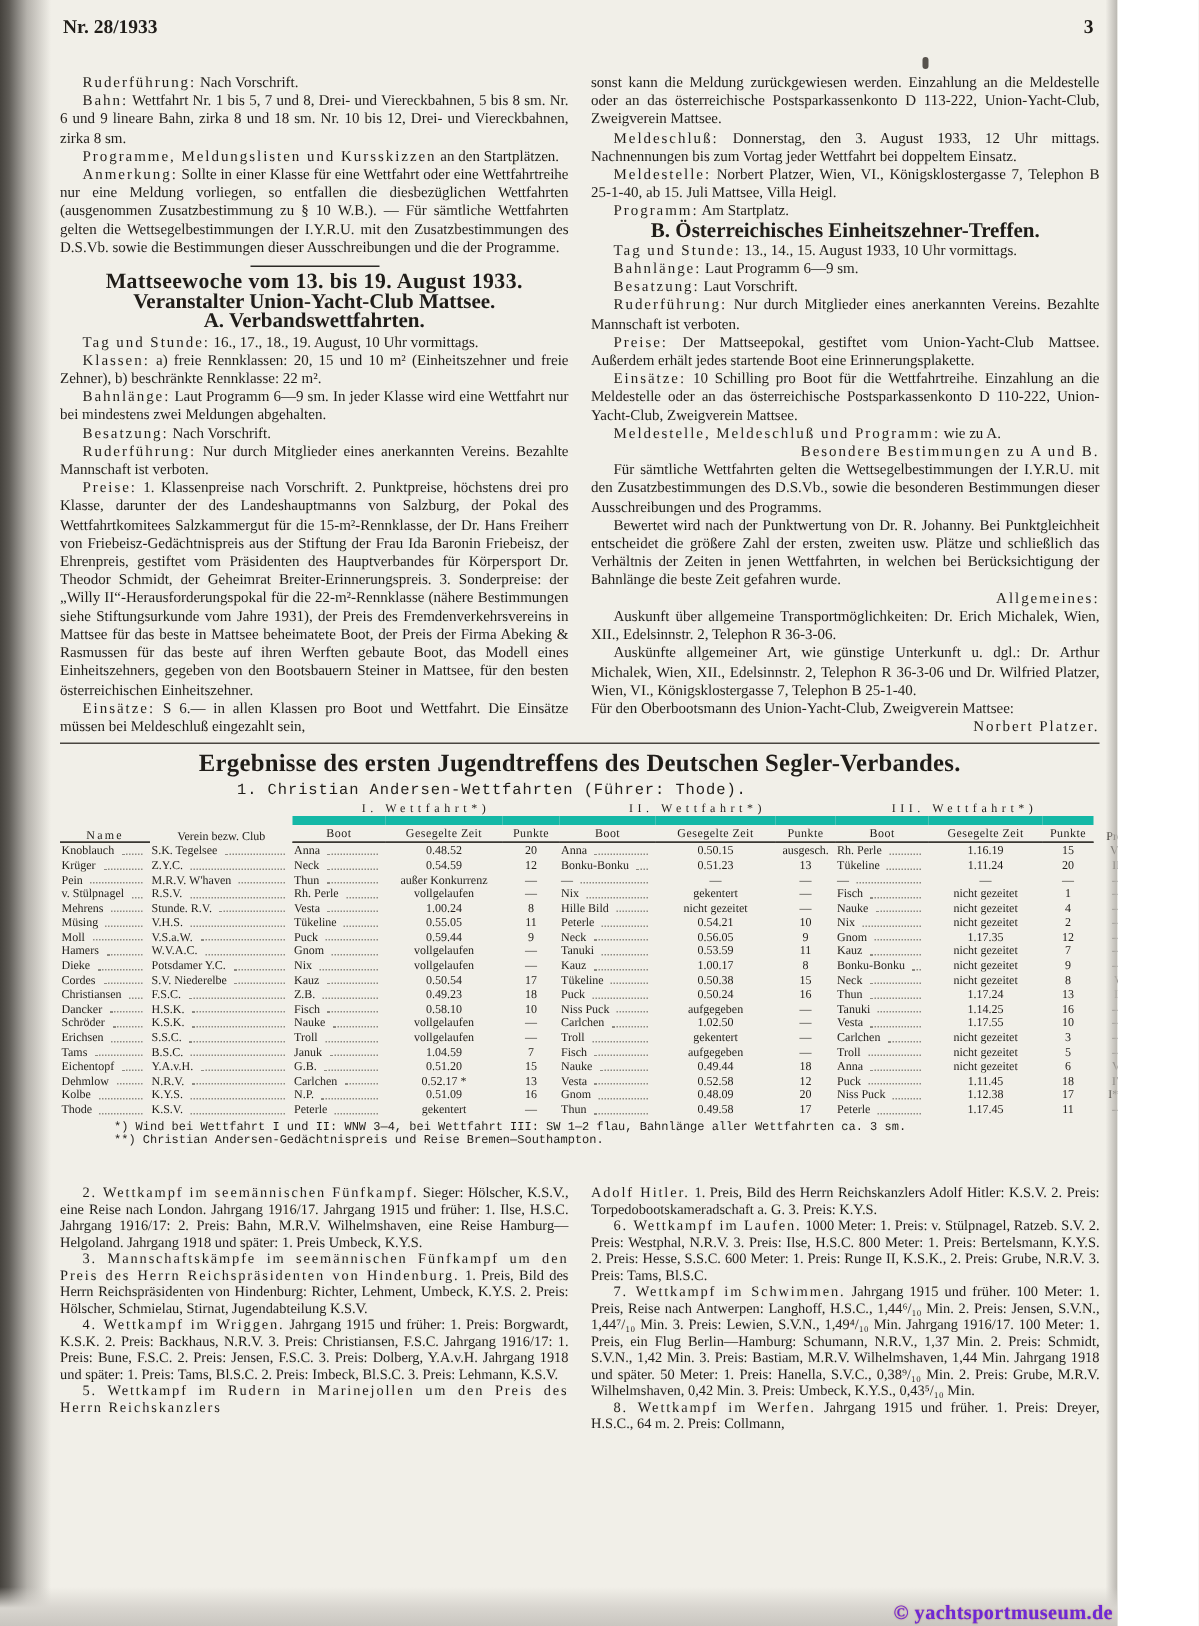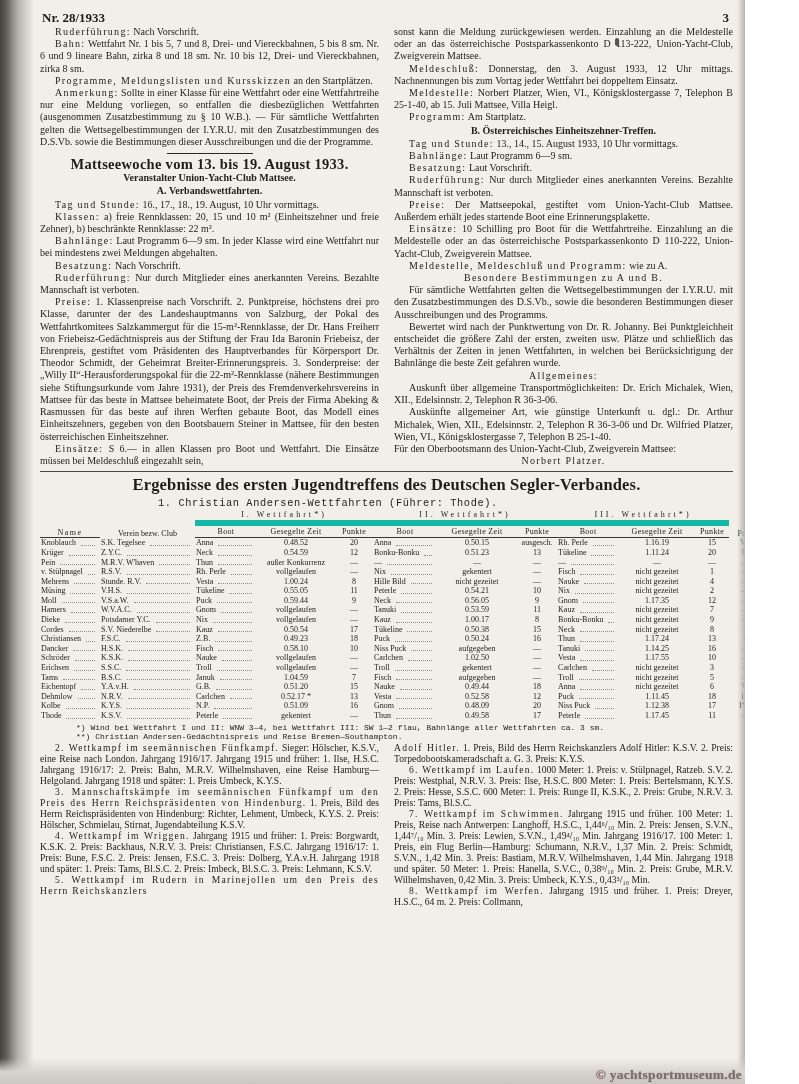--- a/index.html
+++ b/index.html
@@ -9,32 +9,32 @@
     background:linear-gradient(90deg,#45423d 0px,#5f5c57 6px,#8b8883 12px,#b5b2ac 18px,rgba(241,239,232,0) 34px);}
   .edge-right{position:absolute;right:0;top:0;width:8px;height:100%;
     background:linear-gradient(270deg,#b9b6b0,rgba(241,239,232,0));}
   .edge-bottom{position:absolute;left:0;bottom:0;width:100%;height:26px;
     background:linear-gradient(0deg,#c9c6c0 0,#d8d5cf 12px,rgba(241,239,232,0) 26px);}
   .paper{position:absolute;left:40px;top:8px;right:12px;bottom:20px;}
 
   .pagehead{display:flex;justify-content:space-between;font-weight:bold;font-size:13px;padding:2px 4px 0 2px;}
   .stray{position:absolute;left:575px;top:30px;width:4px;height:8px;background:#57524c;border-radius:2px;}
 
-  .cols{display:flex;gap:15px;margin-top:0;}
+  .cols{display:flex;gap:15px;margin-top:24px;}
   .col{flex:1;min-width:0;font-size:10px;line-height:12.2px;text-align:justify;}
   .cols.bottom .col{font-size:9.6px;line-height:11px;}
 
   .blk{margin:0;text-indent:15px;}
   .blk.noind{text-indent:0;}
   .lbl{letter-spacing:.13em;}
   .lbl:empty{display:none;}
   .lbl:not(:empty)::after{content:" ";letter-spacing:0;}
   .blk.h1{font-size:14.5px;font-weight:bold;text-align:center;text-indent:0;margin:3px 0 2px;letter-spacing:.02em;}
-  .blk.h2{font-weight:bold;text-align:center;text-indent:0;margin:1px 0;font-size:10px;}
-  .blk.ctr{text-align:center;text-indent:0;}
+  .blk.h2{font-weight:bold;text-align:center;text-indent:0;margin:1px 0;font-size:14px;}
+  .blk.ctr{text-align:right;text-indent:0;}
   .blk.rule{border-top:1px solid #2b2925;width:86px;height:0;margin:5px auto 4px;text-indent:0;}
 
   .results{margin-top:4px;border-top:1px solid #49453f;padding-top:3px;}
   .results-title{font-size:16.5px;font-weight:bold;text-align:center;margin:0 0 2px;letter-spacing:.01em;}
   .results-subtitle{font-size:10.3px;margin-left:118px;letter-spacing:.06em;font-family:Liberation Mono, monospace;}
 
   table{width:100%;border-collapse:collapse;table-layout:fixed;font-size:8px;margin-top:1px;}
   col.w-name{width:60px}col.w-club{width:95px}
   col.w-b{width:62px}col.w-t{width:78px}col.w-p{width:38px}
   col.w-b2{width:64px}col.w-t2{width:80px}col.w-p2{width:40px}
@@ -44,21 +44,21 @@
   th.grph{letter-spacing:.38em;border-bottom:6px solid #14b8a6;padding-bottom:1px;}
   tr.sub th{letter-spacing:.04em;border-bottom:1px solid #3a3731;padding:1px 0;}
   th.namh{letter-spacing:.18em;border-bottom:1px solid #3a3731;}
   td{padding:0 1px;white-space:nowrap;overflow:hidden;line-height:9.6px;}
   td.ctr{text-align:center;}
   .cf{display:flex;align-items:flex-end;}
   .cf .v{white-space:nowrap;}
   .dots{flex:1;border-bottom:1px dotted #8d8a82;margin:0 4px 2px 5px;min-width:4px;}
   .footnotes{font-size:8px;line-height:9.8px;padding-left:36px;margin-top:2px;font-family:Liberation Mono, monospace;}
 
-  .watermark{position:absolute;right:3px;bottom:1px;color:#737373;font-weight:bold;
+  .watermark{position:absolute;right:3px;bottom:1px;color:#6d28d9;font-weight:bold;
     font-size:13.5px;letter-spacing:.02em;text-shadow:0 0 1px rgba(170,30,25,.55);}
 </style>
 </head>
 <body>
 
 <div class="scan">
   <div class="paper">
 
     <div class="pagehead">
       <span>Nr. 28/1933</span>

